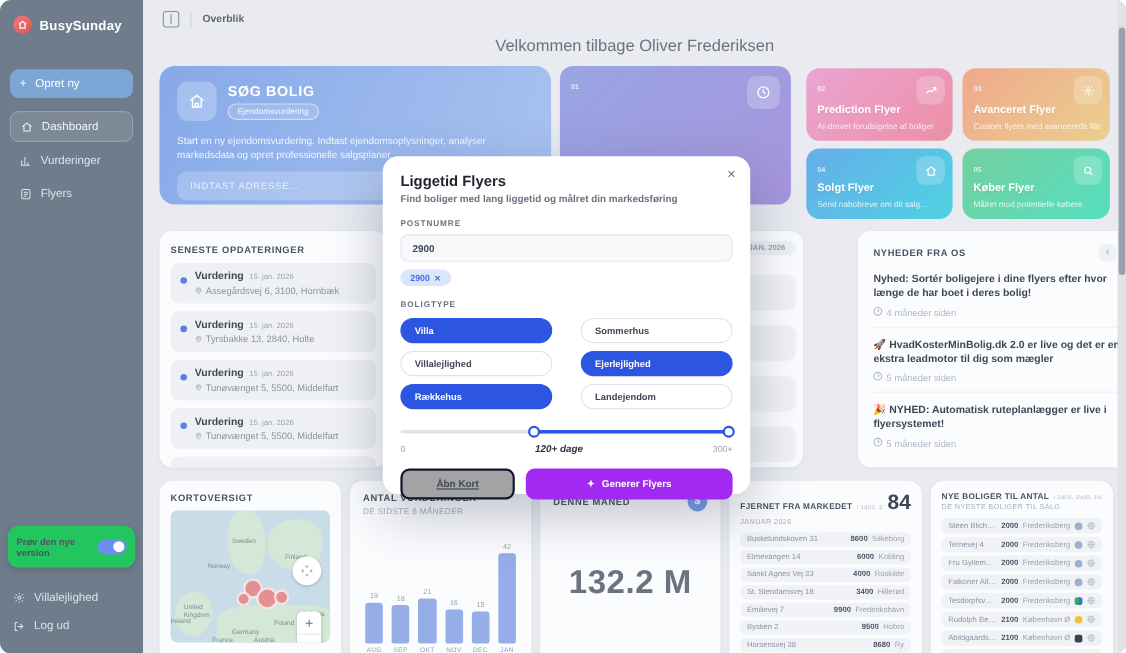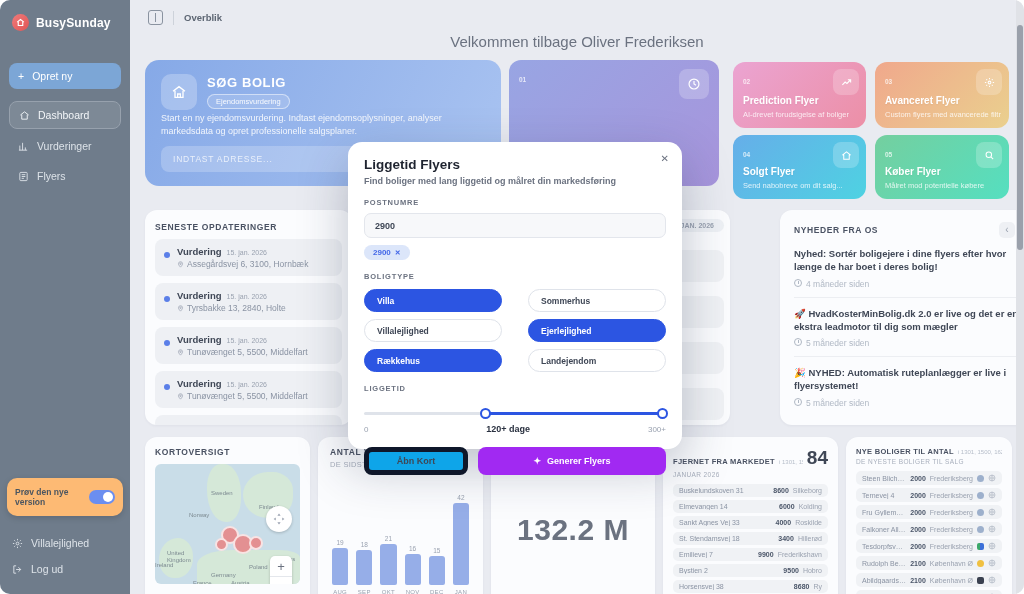--- a/index.html
+++ b/index.html
@@ -10,21 +10,21 @@
   .sidebar { position:absolute; left:0; top:0; width:130px; height:594px; background:#6f7c8b; z-index:5; }
   .brand { display:flex; align-items:center; gap:7px; padding:14px 12px 10px; }
   .brand-logo { width:17px; height:17px; border-radius:50%; background:linear-gradient(135deg,#f07a7a,#e05555); display:flex; align-items:center; justify-content:center; flex:none; }
   .brand-name { color:#fff; font-size:12px; font-weight:bold; letter-spacing:.2px; }
   .nav { padding:22px 9px 0; display:flex; flex-direction:column; gap:4px; }
   .nav-item { display:flex; align-items:center; gap:8px; color:#dde3e9; font-size:10.5px; padding:7px 9px; border-radius:8px; cursor:pointer; }
   .nav-item svg { flex:none; }
   .nav-item.create { background:#7ca6d6; color:#fff; margin-bottom:8px; }
   .nav-item.active { background:#7d8996; border:1px solid #97a1ad; color:#f2f5f8; }
   .sidebar-bottom { position:absolute; left:0; bottom:0; width:130px; padding:0 7px 12px; }
-  .version-card { background:#fdba74; border-radius:10px; padding:9px 8px; display:flex; align-items:center; gap:6px; margin-bottom:14px; box-shadow:0 2px 6px rgba(0,0,0,.15); }
+  .version-card { background:#22c55e; border-radius:10px; padding:9px 8px; display:flex; align-items:center; gap:6px; margin-bottom:14px; box-shadow:0 2px 6px rgba(0,0,0,.15); }
   .version-label { font-size:8.5px; color:#4a5560; font-weight:bold; flex:1; }
   .toggle { width:26px; height:14px; border-radius:8px; background:#6b8ef0; position:relative; flex:none; cursor:pointer; }
   .toggle-knob { position:absolute; right:2px; top:2px; width:10px; height:10px; background:#fff; border-radius:50%; }
   .side-link { display:flex; align-items:center; gap:8px; color:#dde3e9; font-size:10.5px; padding:7px 5px; cursor:pointer; }
 
   
   .topbar { position:absolute; left:148px; top:10px; display:flex; align-items:center; gap:10px; z-index:1; }
   .collapse-btn { width:15px; height:15px; border:1.4px solid #8a93a0; border-radius:3px; position:relative; cursor:pointer; }
   .collapse-btn::after { content:""; position:absolute; left:3px; top:2px; bottom:2px; width:3px; border-right:1.4px solid #8a93a0; }
   .topbar-divider { width:1px; height:14px; background:#cdd2da; }
@@ -34,21 +34,21 @@
   
   .panel { position:absolute; background:#fbfcfe; border-radius:12px; box-shadow:0 1px 3px rgba(35,45,70,.05); }
   .panel-title { font-size:8.5px; font-weight:bold; letter-spacing:.6px; color:#4a5263; }
 
   
   .soeg-card { position:absolute; left:145px; top:60px; width:356px; height:126px; border-radius:14px; background:linear-gradient(115deg,#86a9e7,#a9c3f1); padding:14px 16px; color:#fff; }
   .soeg-head { display:flex; align-items:center; gap:10px; }
   .soeg-icon-box { width:36px; height:36px; border-radius:10px; background:rgba(255,255,255,.25); display:flex; align-items:center; justify-content:center; }
   .soeg-title { font-size:13px; font-weight:bold; letter-spacing:.6px; }
   .soeg-badge { display:inline-block; margin-top:4px; font-size:7.5px; padding:2px 8px; border:1px solid rgba(255,255,255,.5); background:rgba(255,255,255,.14); border-radius:8px; color:rgba(255,255,255,.92); }
-  .soeg-desc { margin-top:2px; font-size:9px; line-height:1.45; color:rgba(255,255,255,.88); max-width:330px; }
+  .soeg-desc { margin-top:12px; font-size:9px; line-height:1.45; color:rgba(255,255,255,.88); max-width:330px; }
   .soeg-input { margin-top:8px; height:26px; border-radius:8px; background:rgba(255,255,255,.22); display:flex; align-items:center; padding:0 12px; font-size:8.5px; letter-spacing:.8px; color:rgba(255,255,255,.75); cursor:text; }
 
   
   .flyer-card { position:absolute; border-radius:12px; padding:8px 10px; color:#fff; cursor:pointer; }
   .flyer-num { font-size:6.5px; color:rgba(255,255,255,.75); font-weight:bold; }
   .flyer-iconbox { position:absolute; top:7px; right:7px; width:26px; height:26px; border-radius:8px; background:rgba(255,255,255,.22); display:flex; align-items:center; justify-content:center; }
   .flyer-title { position:absolute; left:10px; bottom:22px; font-size:10px; font-weight:bold; text-shadow:0 1px 2px rgba(0,0,0,.06); }
   .flyer-sub { position:absolute; left:10px; right:8px; bottom:9px; font-size:7.5px; color:rgba(255,255,255,.8); white-space:nowrap; overflow:hidden; }
   .card01 { left:509px; top:60px; width:210px; height:126px; background:linear-gradient(135deg,#98a5e3,#a795dc); }
   .card01 .flyer-iconbox { width:30px; height:30px; top:9px; right:10px; }
@@ -142,23 +142,23 @@
   .type-grid { display:grid; grid-template-columns:1fr 1fr; gap:7px 26px; margin-top:8px; }
   .type-btn { height:23px; border-radius:12px; background:#fff; border:1px solid #dfe3ea; display:flex; align-items:center; padding:0 12px; font-size:8.5px; font-weight:bold; color:#3f4756; cursor:pointer; }
   .type-btn.sel { background:#2c55e2; border-color:#2c55e2; color:#fff; }
   .slider { position:relative; margin-top:14px; height:12px; }
   .slider-track { position:absolute; left:0; right:0; top:5px; height:3px; border-radius:2px; background:#dfe3ea; }
   .slider-fill { position:absolute; left:40%; right:0; top:5px; height:3px; border-radius:2px; background:#2c55e2; }
   .slider-handle { position:absolute; top:1px; width:11px; height:11px; border-radius:50%; background:#fff; border:2.5px solid #2c55e2; cursor:grab; }
   .sh-left { left:calc(40% - 5px); }
   .sh-right { right:-2px; }
   .slider-labels { display:flex; align-items:center; margin-top:5px; font-size:8px; color:#9aa2b0; }
-  .slider-labels .mid { flex:1; text-align:center; font-size:9px; font-weight:bold; color:#2a3140; }
+  .slider-labels .mid { flex:1; text-align:center; font-size:9px; font-weight:bold; color:#2a3140;font-style:italic; }
   .modal-footer { display:flex; gap:10px; margin-top:13px; }
-  .btn-map { flex:0 0 104px; height:28px; border:5px solid #0f172a; border-radius:8px; background:#0ea5e9; font-size:9px; font-weight:bold; color:#3f4756; display:flex; align-items:center; justify-content:center; cursor:pointer; }
+  .btn-map { flex:0 0 104px; height:28px; border:2px solid #0f172a; border-radius:8px; background:#a3a3a3; font-size:9px; font-weight:bold; color:#3f4756; display:flex; align-items:center; justify-content:center; cursor:pointer;text-decoration:underline; }
   .btn-generate { flex:1; height:28px; border-radius:8px; background:#a129f2; color:#fff; font-size:9px; font-weight:bold; display:flex; align-items:center; justify-content:center; gap:6px; cursor:pointer; }
 
   
   .scrollbar { position:absolute; right:0; top:0; width:8px; height:594px; background:#e0e2e7; z-index:20; }
   .scroll-thumb { position:absolute; left:1px; top:25px; width:6px; height:225px; border-radius:3px; background:#9aa0ab; cursor:grab; }
 </style>
 </head>
 <body>
 
 <div id="app">
@@ -623,21 +623,20 @@
     </div>
     <div class="field-label">BOLIGTYPE</div>
     <div class="type-grid">
       <div class="type-btn sel">Villa</div>
       <div class="type-btn">Sommerhus</div>
       <div class="type-btn">Villalejlighed</div>
       <div class="type-btn sel">Ejerlejlighed</div>
       <div class="type-btn sel">Rækkehus</div>
       <div class="type-btn">Landejendom</div>
     </div>
-    <div class="field-label">LIGGETID</div>
     <div class="slider">
       <div class="slider-track"></div>
       <div class="slider-fill"></div>
       <div class="slider-handle sh-left"></div>
       <div class="slider-handle sh-right"></div>
     </div>
     <div class="slider-labels">
       <span>0</span>
       <span class="mid">120+ dage</span>
       <span>300+</span>

